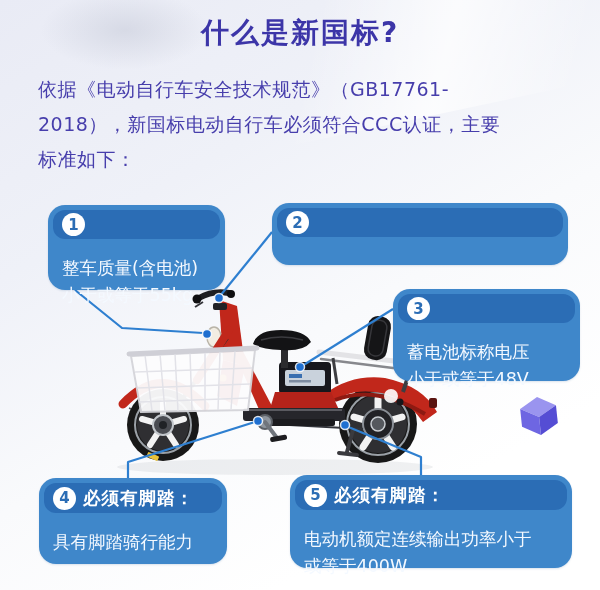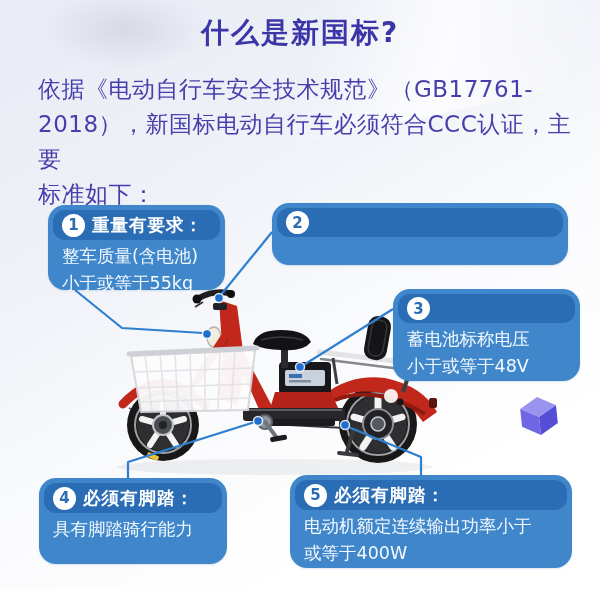--- a/index.html
+++ b/index.html
@@ -19,38 +19,38 @@
     position:absolute;right:-60px;top:-40px;width:420px;height:150px;
     background:linear-gradient(115deg,rgba(255,255,255,0) 20%,rgba(255,255,255,0.75) 50%,rgba(255,255,255,0) 80%);
     transform:rotate(-12deg);z-index:0;
   }
   .title{
     position:absolute;left:0;right:0;top:14px;margin:0;text-align:center;
     font-size:28px;font-weight:bold;letter-spacing:2px;color:#3c35a8;z-index:3;
   }
   .intro{position:absolute;left:38px;top:72px;width:545px;z-index:3;}
   .intro-line{
-    font-size:23px;line-height:35px;color:#473eac;letter-spacing:0.5px;font-weight:500;
+    font-size:19px;line-height:35px;color:#473eac;letter-spacing:0.5px;font-weight:500;
   }
   
   .callout{
     position:absolute;background:#3f87ca;border-radius:17px;z-index:4;
     box-shadow:0 1px 2px rgba(30,80,140,0.15);
   }
   .callout-header{
     background:#2b6db5;border-radius:12px;margin:5px 5px 0 5px;
     padding:3px 9px;display:flex;align-items:center;gap:7px;
   }
   .num-badge{
     width:23px;height:23px;border-radius:50%;background:#ffffff;color:#2b6db5;
     font-weight:bold;font-size:15px;display:inline-flex;align-items:center;justify-content:center;
     flex:0 0 auto;
   }
   .callout-title{color:#ffffff;font-weight:bold;font-size:17.5px;letter-spacing:1px;white-space:nowrap;}
-  .callout-body{padding:3px 10px 8px 14px;}
+  .callout-body{padding:3px 10px 8px 14px;margin-top:13px;}
   .callout-line{color:#f4f9ff;font-size:17.5px;line-height:27px;white-space:nowrap;}
   .c1{left:48px;top:205px;width:177px;height:85px;}
   .c2{left:272px;top:203px;width:296px;height:62px;}
   .c3{left:393px;top:289px;width:187px;height:92px;}
   .c4{left:39px;top:478px;width:188px;height:86px;}
   .c5{left:290px;top:475px;width:282px;height:93px;}
   .bike-svg{position:absolute;left:85px;top:282px;z-index:1;}
   .connector-svg{position:absolute;left:0;top:0;z-index:2;pointer-events:none;}
   .cube-svg{position:absolute;left:520px;top:396px;z-index:1;transform:rotate(-6deg);}
 </style>
@@ -217,21 +217,20 @@
 
   <svg class="cube-svg" width="38" height="40" viewBox="0 0 38 40">
     <polygon points="19,1 37,11 19,21 1,11" fill="#9a94ef"></polygon>
     <polygon points="1,11 19,21 19,39 1,29" fill="#6e66e2"></polygon>
     <polygon points="37,11 19,21 19,39 37,29" fill="#554dd4"></polygon>
   </svg>
 
   <div class="callout c1">
     <div class="callout-header">
       <span class="num-badge">1</span>
-      <span class="callout-title">重量有要求：</span>
     </div>
     <div class="callout-body">
       <div class="callout-line">整车质量(含电池)</div>
       <div class="callout-line">小于或等于55kg</div>
     </div>
   </div>
 
   <div class="callout c2">
     <div class="callout-header">
       <span class="num-badge">2</span>

